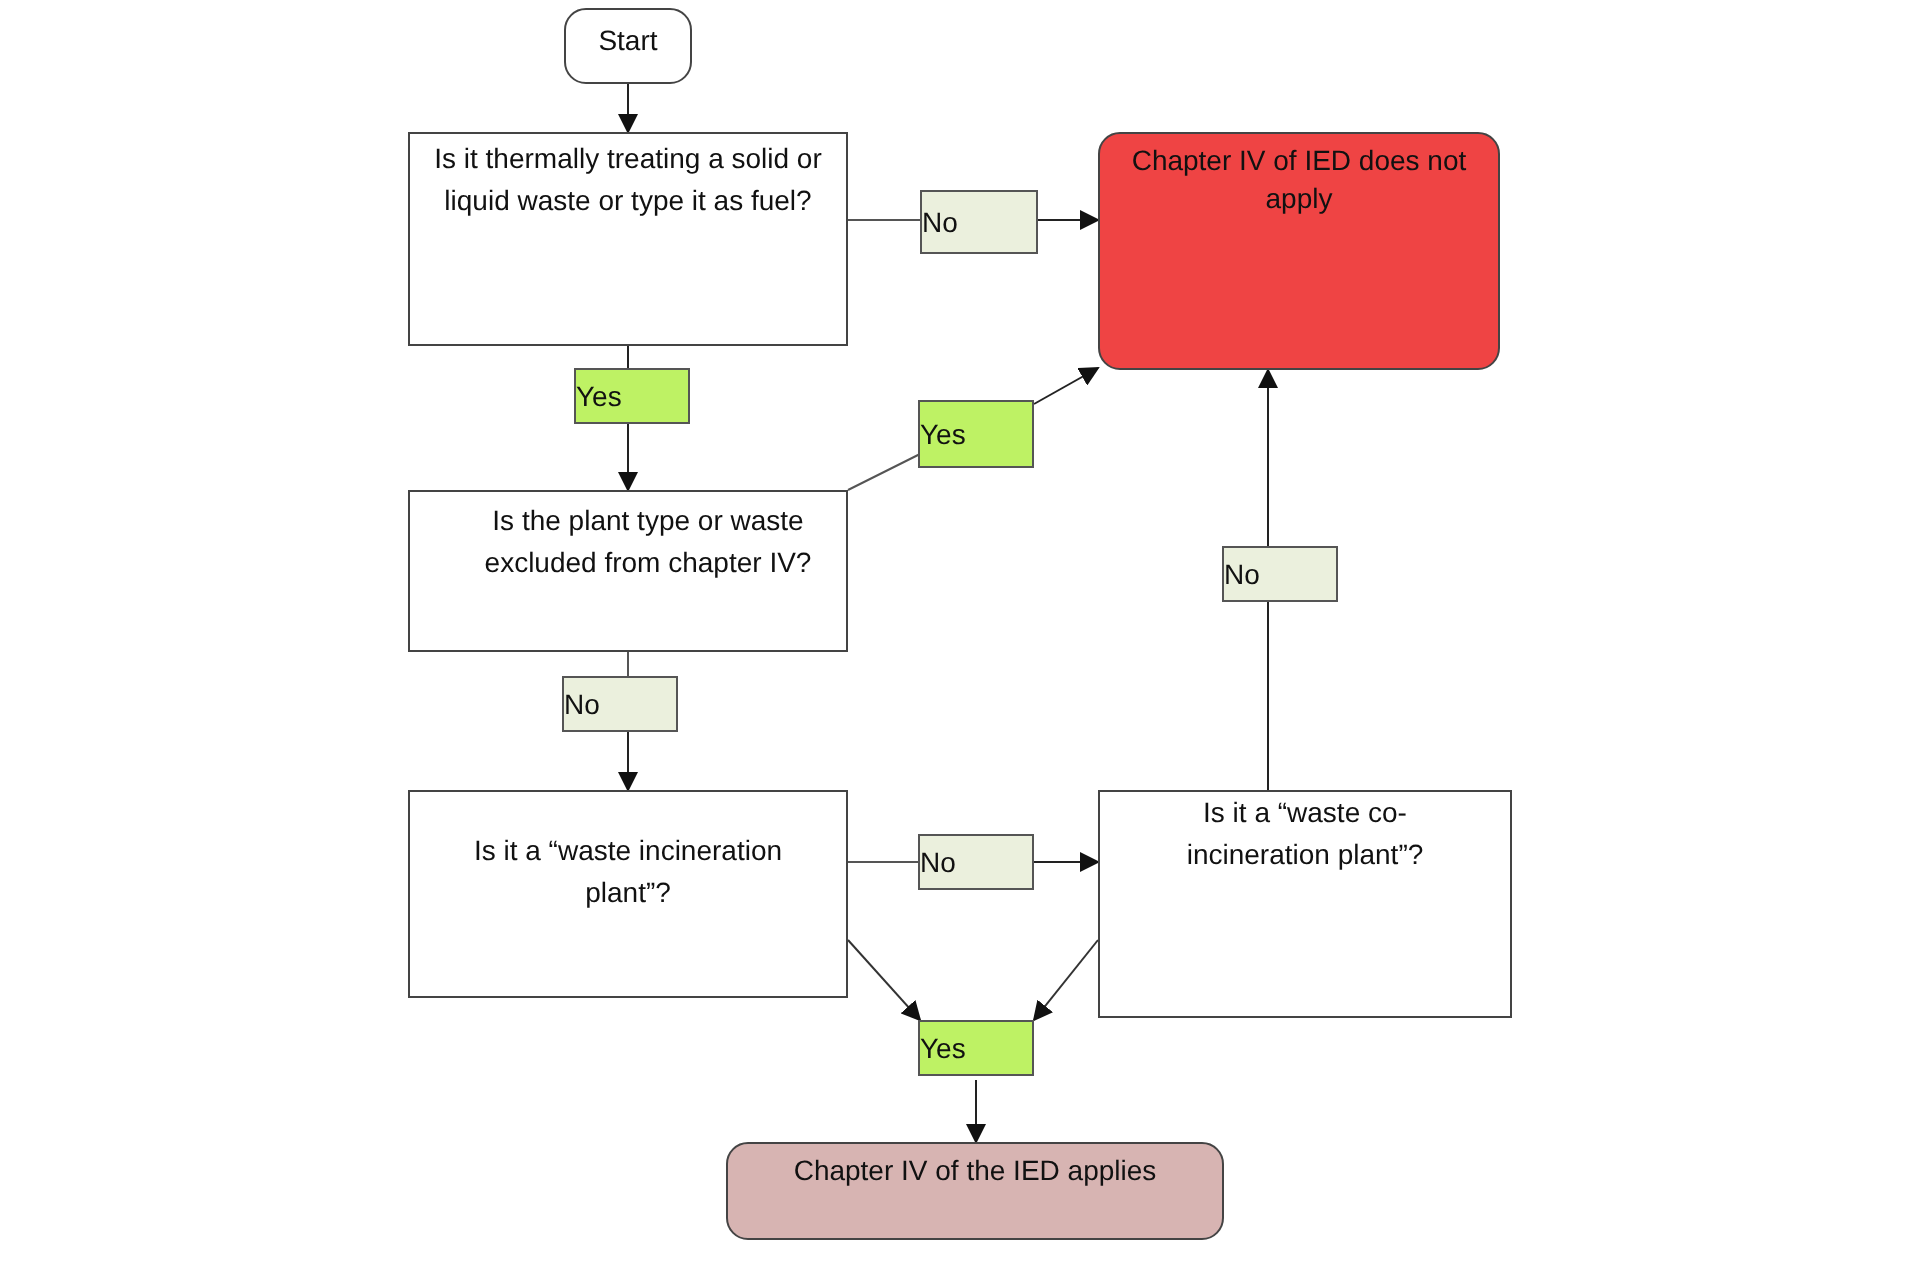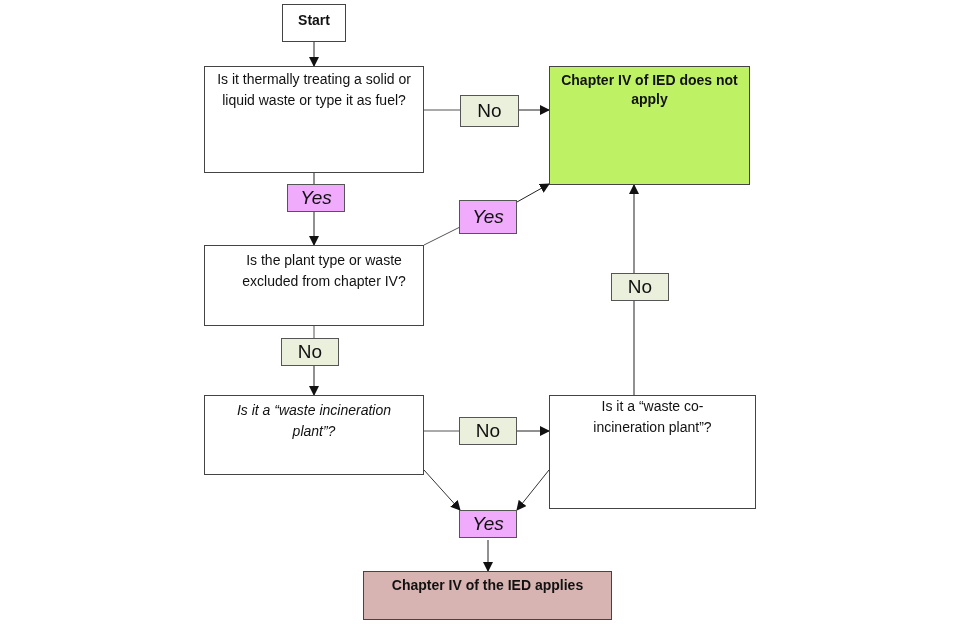--- a/index.html
+++ b/index.html
@@ -3,26 +3,26 @@
 <meta charset="utf-8">
 <style>
   html, body { margin: 0; padding: 0; background: #ffffff; }
   body { width: 960px; height: 640px; position: relative; overflow: hidden;
          font-family: "Liberation Sans", sans-serif; color: #111; }
   svg.edges { position: absolute; left: 0; top: 0; width: 960px; height: 640px; }
   .box { position: absolute; box-sizing: border-box; border: 1px solid #444;
          background: #fff; font-size: 14px; line-height: 21px; text-align: center;
          padding: 0 8px; }
   .box.q { padding-top: 2px; }
-  .term { font-weight: bold; }
+  .term { font-weight: normal; border-radius: 11px; }
   .label { position: absolute; box-sizing: border-box; border: 1px solid #555;
-           font-size: 19px; text-align: center; line-height: 26px; }
+           font-size: 14px; line-height: 26px; }
   .label.no  { background: #ebf0dd; }
-  .label.yes { background: #f0abfc; font-style: italic; }
-  .green { background: #bef264; }
+  .label.yes { background: #bef264; }
+  .green { background: #ef4444; }
   .red   { background: #d7b4b2; }
 </style>
 </head>
 <body>
 
 <svg class="edges" viewBox="0 0 960 640">
   <defs>
     <marker id="arr" markerWidth="10" markerHeight="10" refX="9" refY="5" orient="auto" markerUnits="userSpaceOnUse">
       <path d="M0,0 L10,5 L0,10 z" fill="#111"></path>
     </marker>
@@ -63,21 +63,21 @@
 </div>
 
 <div class="box term green" style="left:549px;top:66px;width:201px;height:119px;padding:4px 10px 0;line-height:19px;">
   <span>Chapter IV of IED does not apply</span>
 </div>
 
 <div class="box q" style="left:204px;top:245px;width:220px;height:81px;padding-top:4px;padding-left:28px;">
   <span>Is the plant type or waste excluded from chapter IV?</span>
 </div>
 
-<div class="box q" style="left:204px;top:395px;width:220px;height:80px;padding:4px 30px 0;font-style:italic;">
+<div class="box q" style="left:204px;top:395px;width:220px;height:104px;padding:19px 30px 0;">
   <span>Is it a “waste incineration plant”?</span>
 </div>
 
 <div class="box q" style="left:549px;top:395px;width:207px;height:114px;padding:0 36px 0;">
   <span>Is it a “waste co-incineration plant”?</span>
 </div>
 
 <div class="box term red" style="left:363px;top:571px;width:249px;height:49px;padding-top:3px;">
   <span>Chapter IV of the IED applies</span>
 </div>

